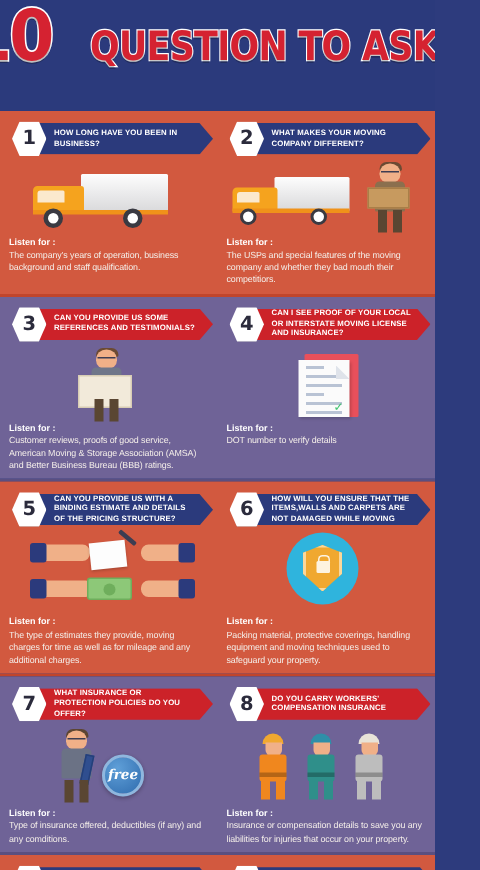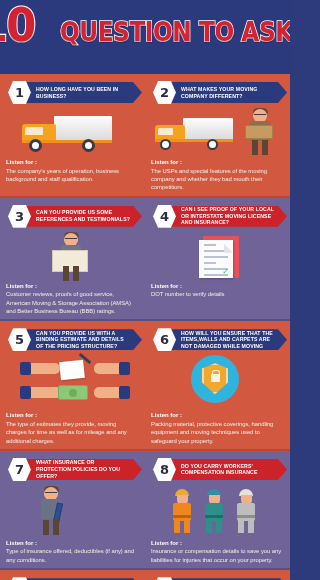--- a/index.html
+++ b/index.html
@@ -417,20 +417,23 @@
           <div class="p-hair" style="background:#5c4532;"></div>
           <div class="p-head"></div>
           <div class="p-glass"></div>
           <div class="p-body" style="background:#6b7285;"></div>
           <div class="board" style="left:17px;top:16px;width:6px;height:20px;background:#2f4e8f;border-color:#24407a;transform:rotate(12deg);"></div>
           <div class="p-legs" style="top:33px;">
               <span></span>
               <span></span>
             </div>
         </div>
+        <div class="free-badge">
+            <span>free</span>
+          </div>
       </div>
       <div class="listen">
         <div class="listen-label">Listen for :</div>
         <div class="listen-body">Type of insurance offered, deductibles (if any) and any comditions.</div>
       </div>
     </div>
 
     <div class="card">
       <div class="qhead">
         <div class="badge">8</div>

